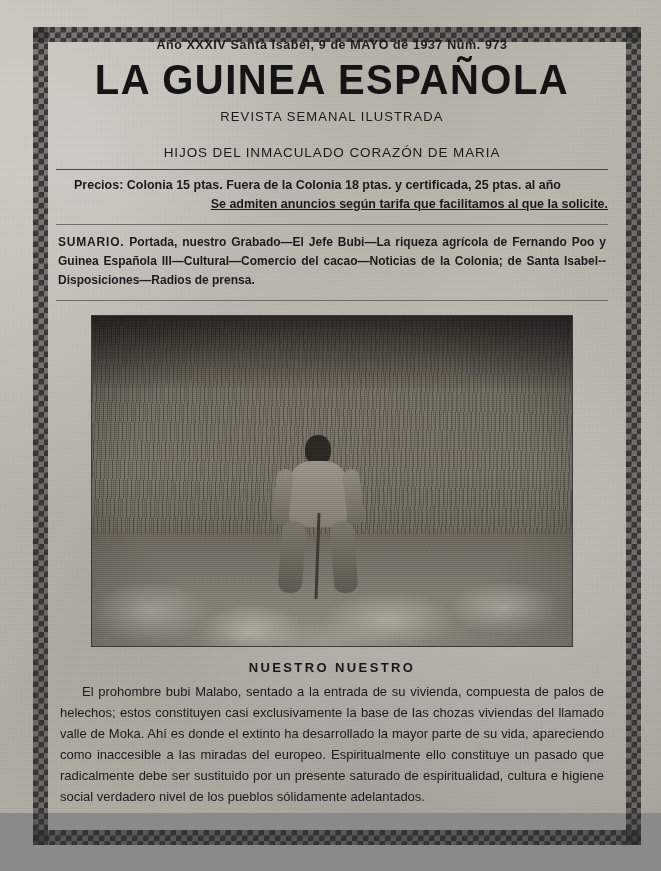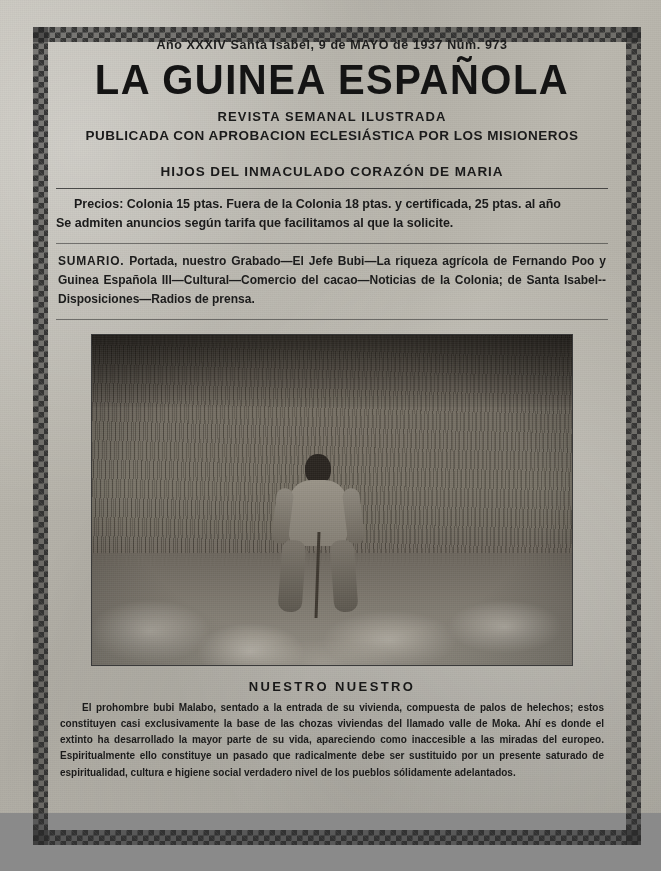--- a/index.html
+++ b/index.html
@@ -83,21 +83,21 @@
     color: #141414;
     margin: 7px 0 2px 0;
     line-height: 1.02;
     transform: scaleY(1.06);
     font-family: "Liberation Sans", sans-serif;
   }
 
   .sub1, .sub2, .sub3 {
     text-align: center;
     color: #1b1b1b;
-    font-weight: bold;
+    font-weight: normal;
   }
   .sub1 { font-size: 13px; letter-spacing: 1.1px; margin-top: 9px; }
   .sub2 { font-size: 13.5px; letter-spacing: .5px; margin-top: 4px; }
   .sub3 { font-size: 13.5px; letter-spacing: .9px; margin-top: 21px; }
 
   .rule {
     height: 1px;
     background: #2a2a2a;
     margin: 9px 0 0 0;
     opacity: .8;
@@ -105,21 +105,21 @@
   .rule.thin { opacity: .55; }
 
   .prices {
     margin-top: 6px;
     font-size: 12.5px;
     color: #1b1b1b;
     font-weight: bold;
     line-height: 1.55;
   }
   .prices .lbl { font-weight: bold; padding-left: 18px; }
-  .prices .l2 { display: block; text-align: left; }
+  .prices .l2 { display: block; text-align: right; text-decoration: underline; }
 
   .summary {
     margin-top: 8px;
     font-size: 12px;
     color: #1c1c1c;
     line-height: 1.62;
     text-align: justify;
     font-weight: bold;
     padding: 0 2px;
   }
@@ -240,25 +240,25 @@
   .caption-title {
     text-align: center;
     margin-top: 13px;
     font-size: 13px;
     font-weight: bold;
     letter-spacing: 2.4px;
     color: #181818;
   }
   .caption-body {
     margin-top: 6px;
-    font-size: 10px;
+    font-size: 13px;
     line-height: 1.62;
     color: #1b1b1b;
     text-align: justify;
-    font-weight: bold;
+    font-weight: normal;
     padding: 0 4px;
   }
   .caption-body .indent { padding-left: 22px; }
 </style>
 </head>
 <body>
 
 <div class="page">
 
   <div class="ornament orn-top"></div>
@@ -266,21 +266,20 @@
   <div class="ornament orn-left"></div>
   <div class="ornament orn-right"></div>
 
   <div class="inner">
 
     <div class="issue-line">Año XXXIV  Santa Isabel, 9 de MAYO de 1937  Núm. 973</div>
 
     <div class="title">LA GUINEA ESPAÑOLA</div>
 
     <div class="sub1">REVISTA SEMANAL ILUSTRADA</div>
-    <div class="sub2">PUBLICADA CON APROBACION ECLESIÁSTICA POR LOS MISIONEROS</div>
     <div class="sub3">HIJOS DEL INMACULADO CORAZÓN DE MARIA</div>
 
     <div class="rule"></div>
 
     <div class="prices">
       <span class="lbl">Precios:</span>
       <span>Colonia 15 ptas. Fuera de la Colonia  18 ptas. y certificada, 25 ptas. al año</span>
       <span class="l2">Se admiten anuncios según tarifa que facilitamos al que la solicite.</span>
     </div>
 

